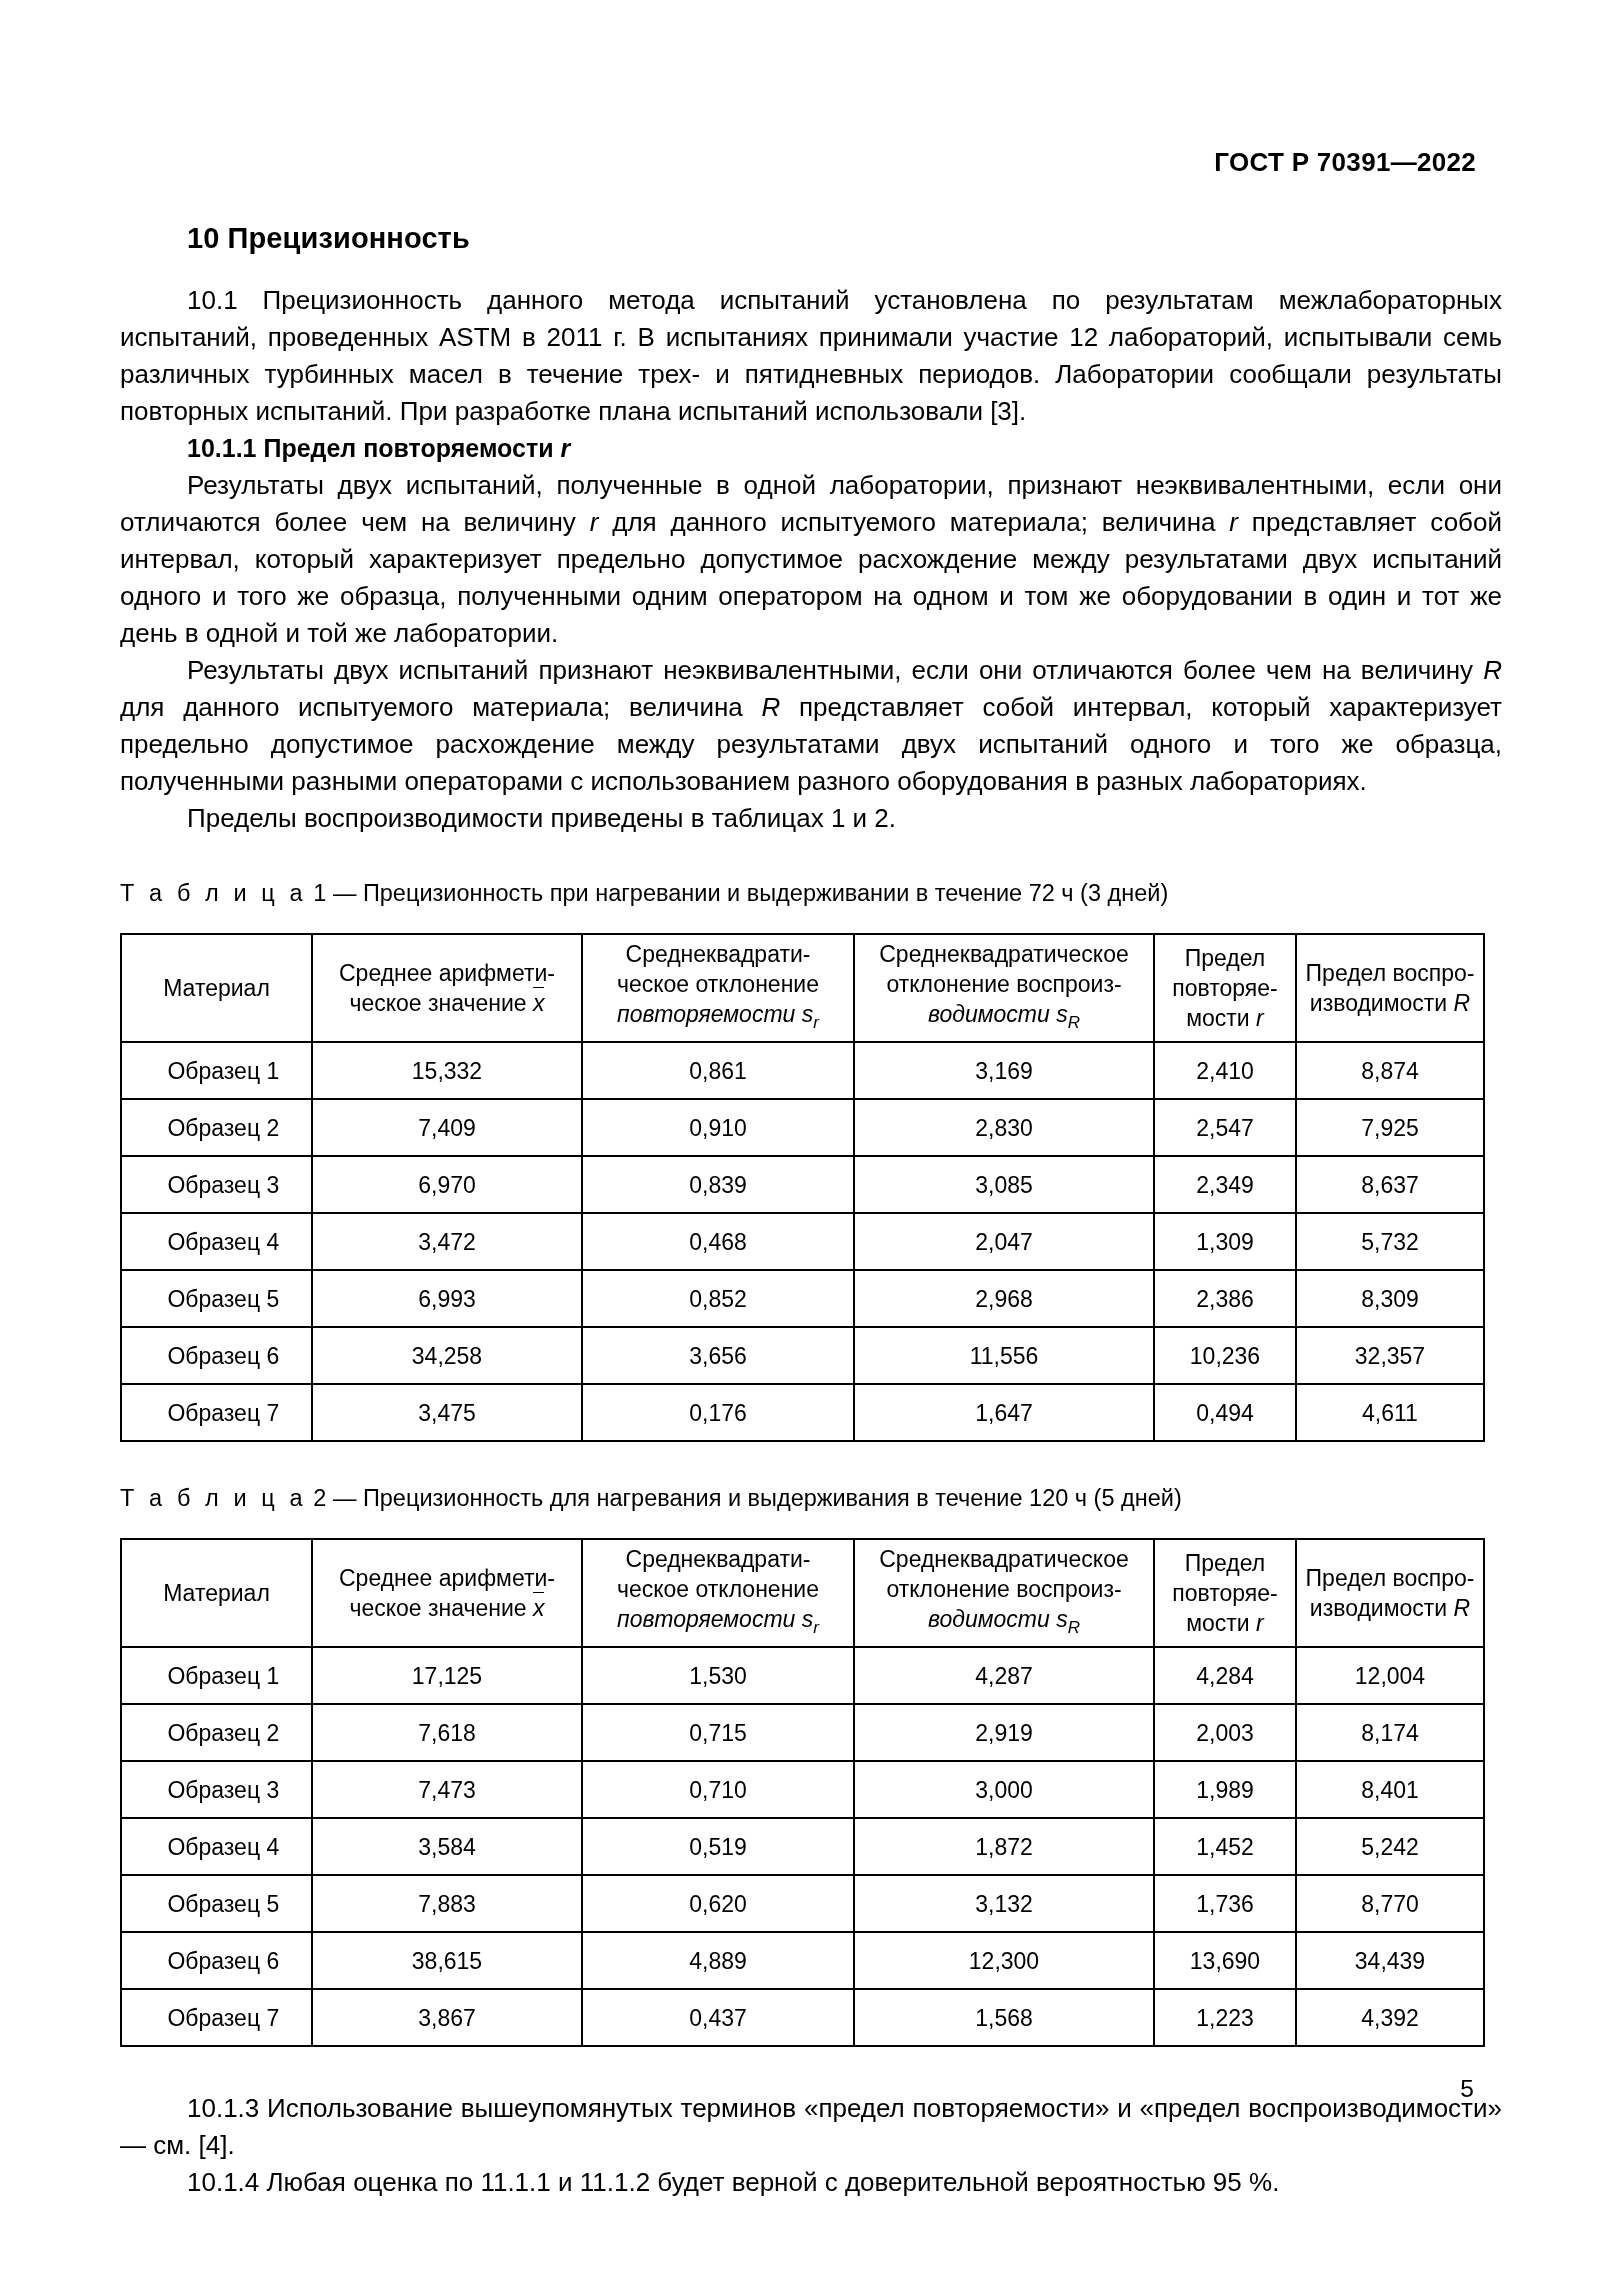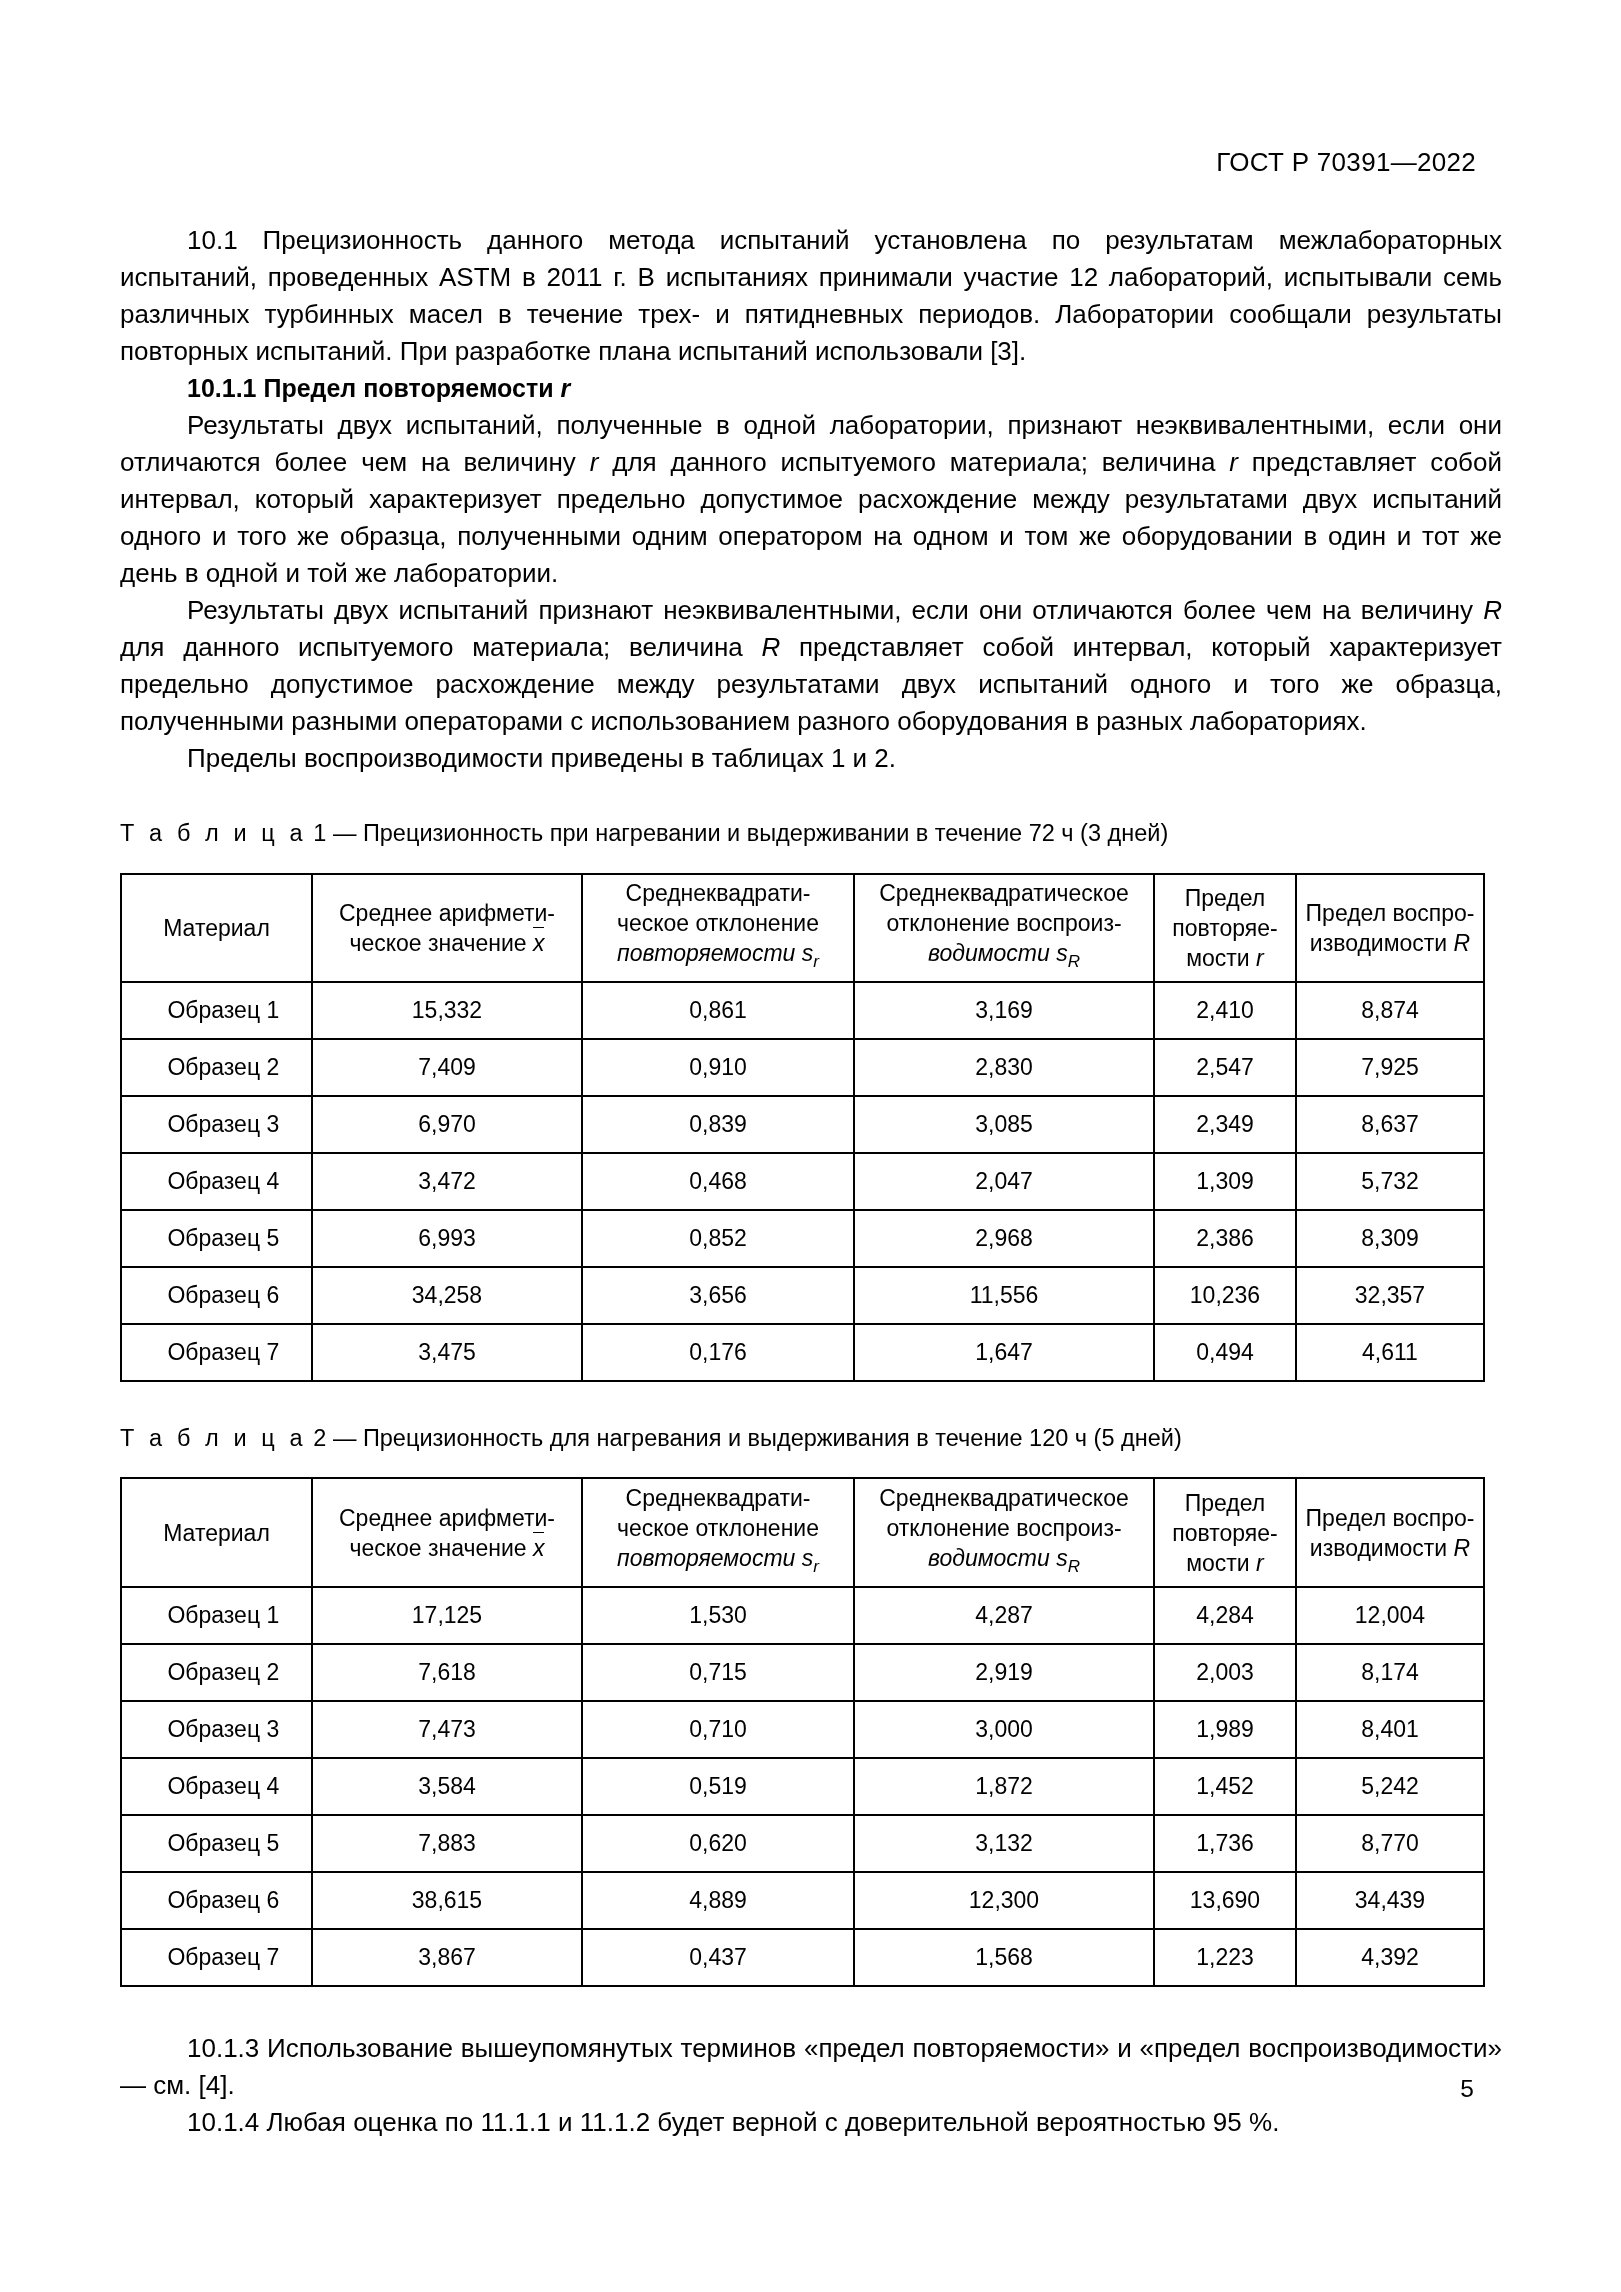--- a/index.html
+++ b/index.html
@@ -21,21 +21,21 @@
     width: 1621px;
     height: 2293px;
     box-sizing: border-box;
     padding: 0;
   }
   .header-line {
     position: absolute;
     top: 147px;
     right: 145px;
     font-size: 26px;
-    font-weight: normal;
+    font-weight: bold;
     letter-spacing: 0.3px;
     white-space: nowrap;
   }
   .content {
     position: absolute;
     left: 120px;
     top: 222px;
     width: 1382px;
   }
   h1.section-title {
@@ -126,20 +126,21 @@
 </style>
 </head>
 <body>
 
 <div class="page">
 
   <div class="header-line">ГОСТ Р 70391—2022</div>
 
   <div class="content">
 
+    <h1 class="section-title">10 Прецизионность</h1>
 
     <p class="body-text indent">10.1 Прецизионность данного метода испытаний установлена по результатам межлабораторных испытаний, проведенных ASTM в 2011 г. В испытаниях принимали участие 12 лабораторий, испытывали семь различных турбинных масел в течение трех- и пятидневных периодов. Лаборатории сообщали результаты повторных испытаний. При разработке плана испытаний использовали [3].</p>
 
     <p class="sub-head"><span>10.1.1 Предел повторяемости <i>r</i></span></p>
 
     <p class="body-text indent">Результаты двух испытаний, полученные в одной лаборатории, признают неэквивалентными, если они отличаются более чем на величину <i>r</i> для данного испытуемого материала; величина <i>r</i> представляет собой интервал, который характеризует предельно допустимое расхождение между результатами двух испытаний одного и того же образца, полученными одним оператором на одном и том же оборудовании в один и тот же день в одной и той же лаборатории.</p>
 
 
 
     <p class="body-text indent">Результаты двух испытаний признают неэквивалентными, если они отличаются более чем на величину <i>R</i> для данного испытуемого материала; величина <i>R</i> представляет собой интервал, который характеризует предельно допустимое расхождение между результатами двух испытаний одного и того же образца, полученными разными операторами с использованием разного оборудования в разных лабораториях.</p>

